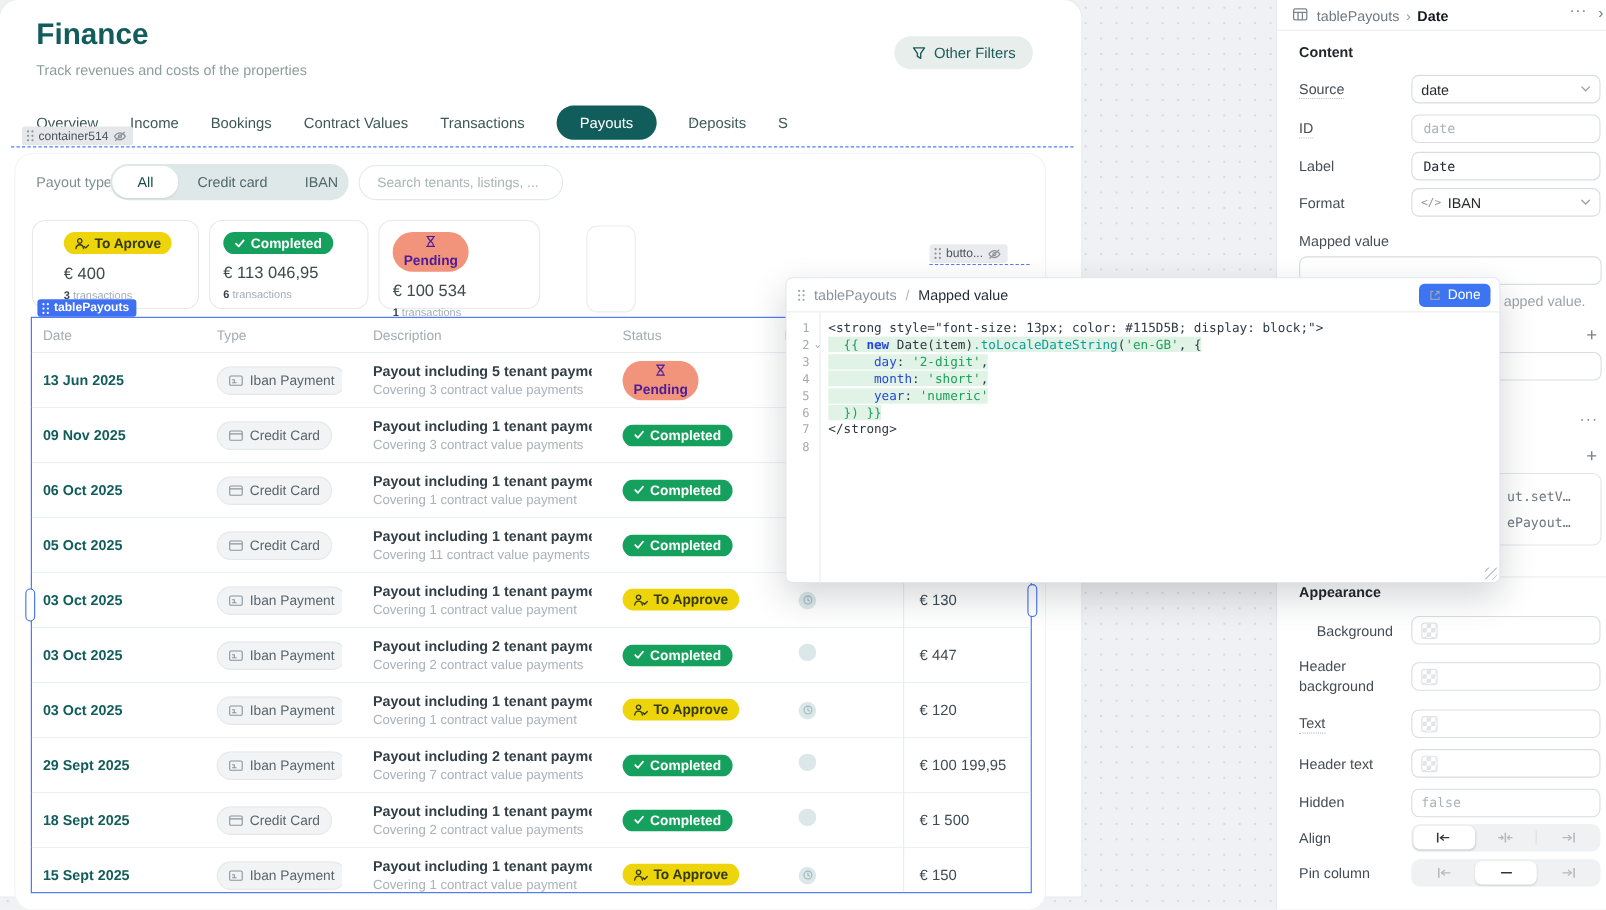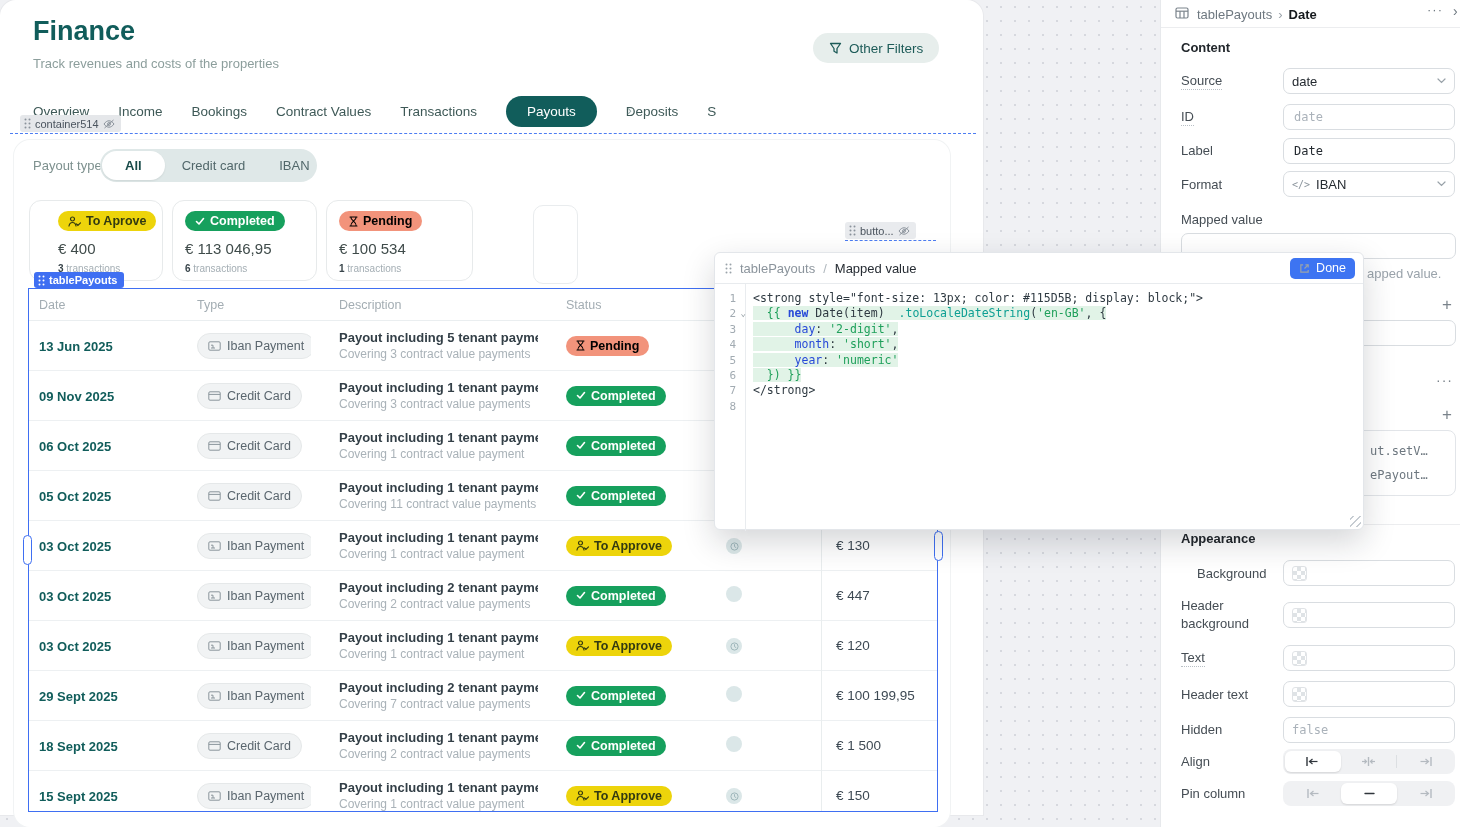--- a/index.html
+++ b/index.html
@@ -42,44 +42,44 @@
   .dash-line{position:absolute;left:10px;top:133px;width:966px;border-top:1.6px dashed #4d7df2;z-index:2;}
   .butto-dash{position:absolute;left:845px;top:240px;width:91px;border-top:1.5px dashed #4d7df2;z-index:2;}
 
   
   .content-card{position:absolute;left:14px;top:140px;width:936px;height:687px;background:#fff;
     border-radius:16px;box-shadow:0 0 0 1px #f1f3f4;}
   .filter-label{position:absolute;left:33px;top:158px;font-size:13px;color:#7d908e;}
   .segmented{position:absolute;left:100px;top:149px;width:217px;height:33px;background:#dfe8e8;border-radius:999px;
     display:flex;align-items:center;box-sizing:border-box;padding:2px;}
   .seg{flex:0 0 auto;padding:0 17px;font-size:13px;color:#51676a;height:29px;display:flex;align-items:center;cursor:pointer;}
-  .seg.active{background:#fff;border-radius:999px;color:#174a48;font-weight:700;padding:0 23px;
+  .seg.active{background:#fff;border-radius:999px;color:#174a48;font-weight:400;padding:0 23px;
     box-shadow:0 1px 2px rgba(0,0,0,.08);}
   .search-pill{position:absolute;left:326px;top:150px;width:186px;height:32px;border:1px solid #e3e9e9;border-radius:999px;
     box-sizing:border-box;display:flex;align-items:center;padding:0 14px;background:#fff;}
   .search-pill input{border:none;outline:none;width:100%;font-size:12.5px;font-family:inherit;color:#33514f;background:transparent;}
   .search-pill input::placeholder{color:#a9b7b5;}
 
   
   #cards{position:absolute;left:29px;top:200px;display:flex;gap:9px;}
   .kcard{border:1px solid #e7eaeb;border-radius:12px;height:81px;box-sizing:border-box;padding:10px 12px;background:#fff;}
-  .kcard:nth-of-type(1){width:134px;padding-left:28px;}
+  .kcard:nth-of-type(1){width:152px;padding-left:28px;}
   .kcard:nth-of-type(2){width:145px;}
   .kcard:nth-of-type(3){width:147px;}
   .kamount{margin-top:9px;font-size:15px;color:#3f4b4a;font-weight:500;}
   .ktx{margin-top:6px;font-size:10px;color:#a4aeb4;}
   .ktx b{color:#39454b;font-weight:700;}
   .extra-card{position:absolute;left:533px;top:205px;width:43px;height:77px;border:1px solid #e9ecee;border-radius:10px;background:#fff;}
 
   
   .badge{display:inline-flex;align-items:center;gap:5px;padding:3px 10px;border-radius:999px;
     font-size:12.5px;font-weight:600;white-space:nowrap;}
   .badge.approve{background:var(--approve);color:#333a11;}
   .badge.completed{background:var(--completed);color:#fff;}
-  .badge.pending{background:var(--pending);color:#000000;}
+  .badge.pending{background:var(--pending);color:#4c1d95;flex-direction:column;}
 
   
   .tp-tag{position:absolute;left:34px;top:272px;z-index:5;background:var(--selection);color:#fff;font-size:11px;
     font-weight:600;border-radius:3px;padding:2px 7px 2px 4px;display:flex;align-items:center;gap:4px;cursor:pointer;}
   .table-wrap{position:absolute;left:28px;top:288px;width:910px;height:524px;background:#fff;
     border:1.6px solid var(--selection);box-sizing:border-box;z-index:2;}
   .thead,.trow{display:grid;grid-template-columns:140px 142px 227px 168px 115px 118px;align-items:center;}
   .thead{height:31px;border-bottom:1px solid #eaeef0;color:#a3adb3;font-size:12.5px;}
   .thc{padding-left:28px;overflow:hidden;white-space:nowrap;}
   .thc0{padding-left:10px;}
@@ -119,21 +119,21 @@
   .code-area{position:relative;height:247px;font-family:"DejaVu Sans Mono",monospace;font-size:11.5px;padding-top:7px;box-sizing:border-box;}
   .gutter-bg{position:absolute;left:0;top:0;bottom:0;width:30px;border-right:1px solid #e9ecef;}
   .cline{display:flex;height:15.4px;line-height:15.4px;white-space:pre;}
   .ln{position:relative;flex:0 0 30px;text-align:right;padding-right:9px;color:#a2abb2;font-size:11px;box-sizing:border-box;}
   .fold{position:absolute;right:-1px;top:0;font-size:9px;color:#8a959c;cursor:pointer;}
   .ctext{padding-left:8px;}
   .hl{background:#e1f3e7;}
   .sg-d{color:#2f3a42;}
   .sg-k{color:#2749d8;font-weight:700;}
   .sg-s{color:#1fa05b;margin-top:17px;}
-  .sg-m{color:#0d9f93;margin-left:14px;}
+  .sg-m{color:#0d9f93;}
   .sg-g{color:#1fa05b;}
   .sg-b{color:#2749d8;}
   .resize-h{position:absolute;right:2px;bottom:2px;width:11px;height:11px;cursor:nwse-resize;
     background:repeating-linear-gradient(135deg,transparent 0 2px,#c6ccd2 2px 3px,transparent 3px 5px);}
 
   
   .panel{position:absolute;left:1160px;top:0;width:300px;height:827px;background:#fff;border-left:1px solid #e7e9ec;z-index:10;}
   .p-abs{position:absolute;}
   .p-head-icon{left:14px;top:7px;color:#7b848c;}
   .p-crumb{left:36px;top:7px;font-size:13px;color:#6e7880;display:flex;gap:6px;align-items:center;}
@@ -226,20 +226,23 @@
     <div class="dash-line"></div>
 
     <div class="content-card"></div>
 
     <span class="filter-label abs">Payout type</span>
     <div class="segmented" id="segmented">
         <div class="seg active">All</div>
         <div class="seg">Credit card</div>
         <div class="seg">IBAN</div>
       </div>
+    <div class="search-pill">
+      <input placeholder="Search tenants, listings, ..." style="">
+    </div>
 
     <div id="cards">
         <div class="kcard"><div class="badge approve">
             <span class="ic">
               <svg width="13" height="11" viewBox="0 0 13 11">
                 <circle cx="4.5" cy="3" r="2" fill="none" stroke="currentColor" stroke-width="1.2"></circle>
                 <path d="M1 10c.4-2.3 1.8-3.5 3.5-3.5S7.6 7.7 8 10" fill="none" stroke="currentColor" stroke-width="1.2" stroke-linecap="round"></path>
                 <path d="M8.5 8l1.4 1.4L12.5 6.8" fill="none" stroke="currentColor" stroke-width="1.2" stroke-linecap="round"></path>
               </svg>
             </span>

